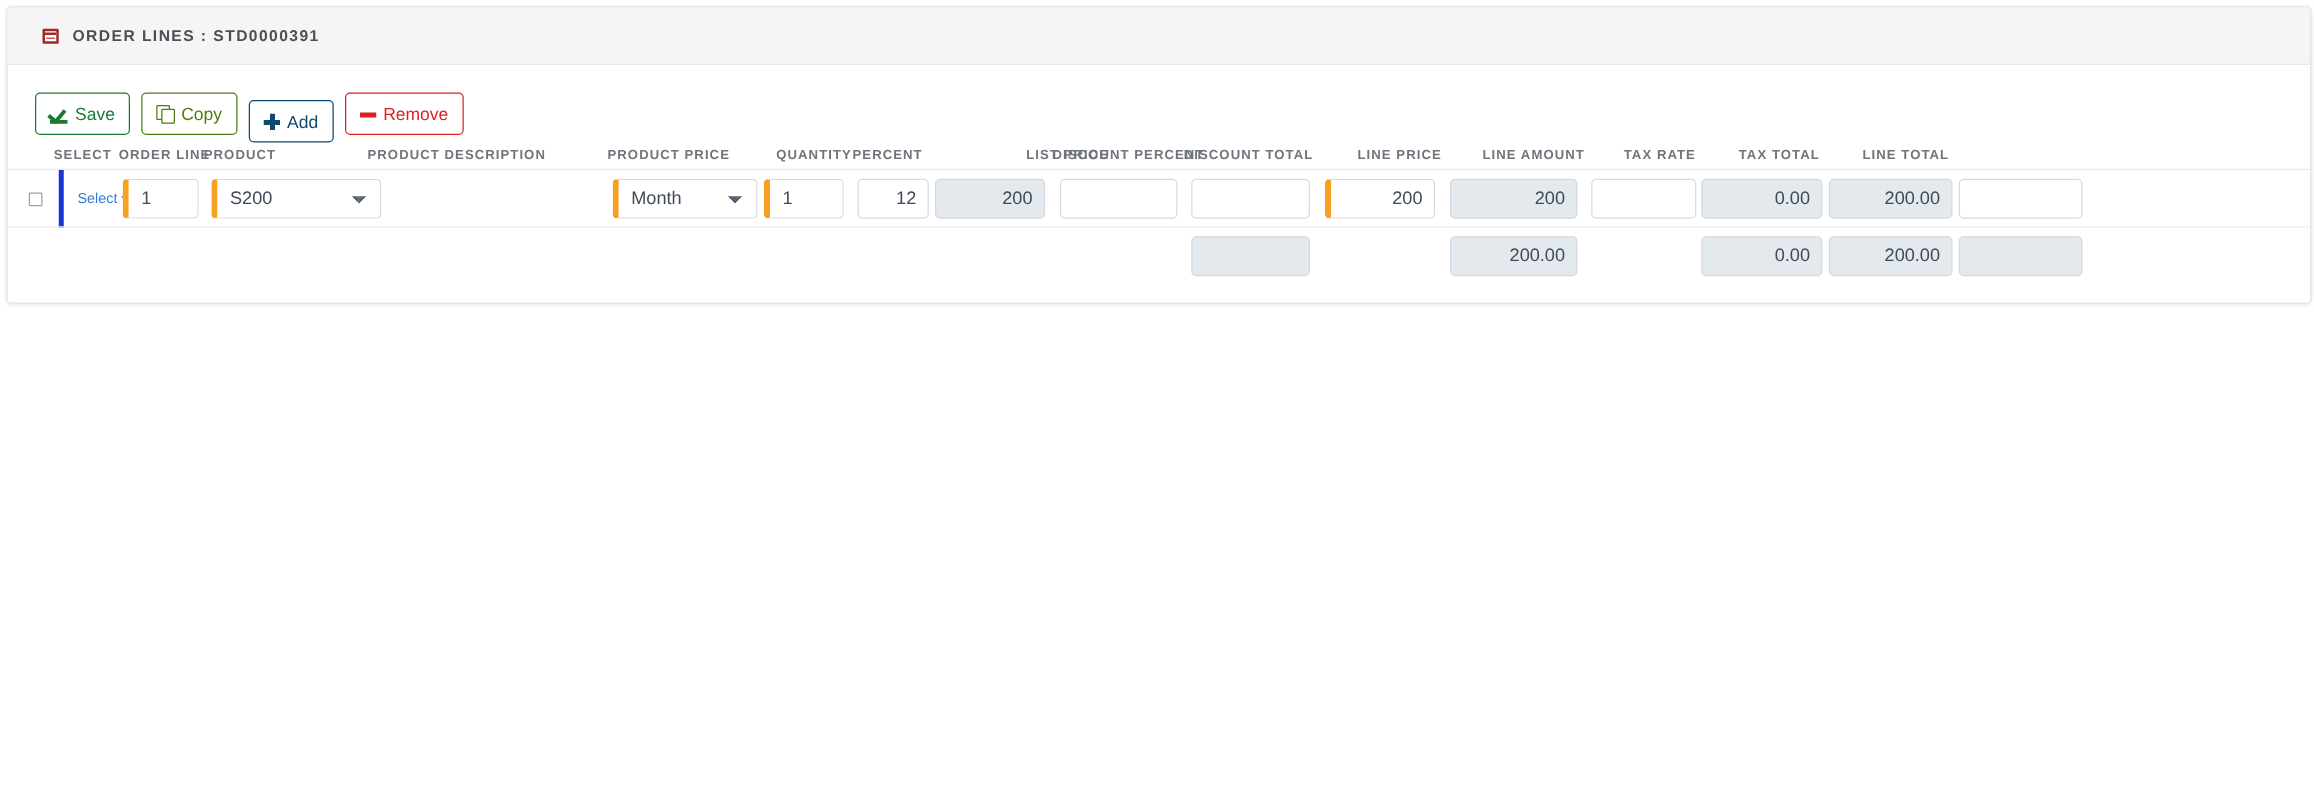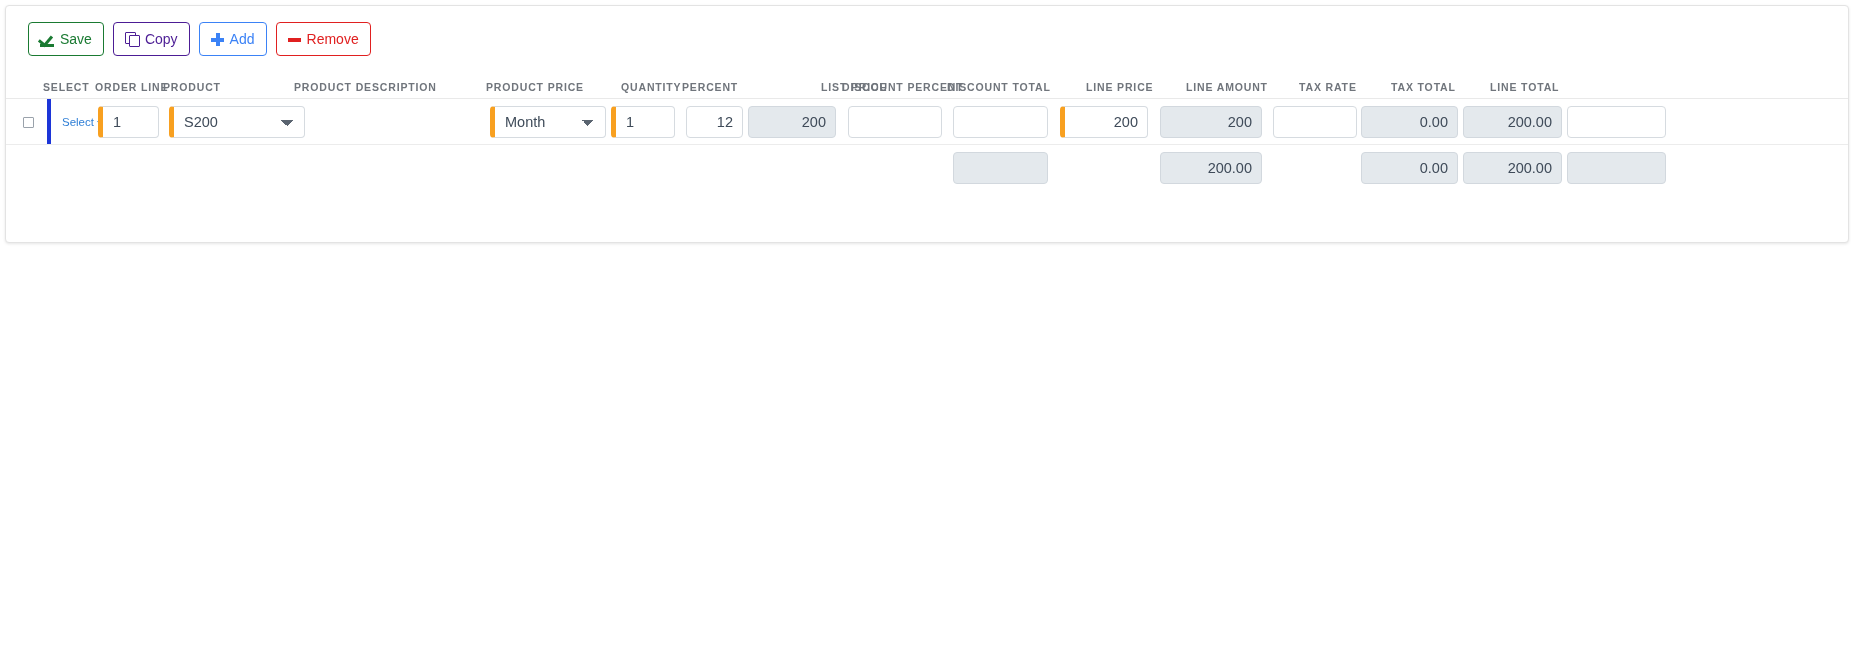--- a/index.html
+++ b/index.html
@@ -80,22 +80,22 @@
     background: #ffffff;
     border: 1px solid currentColor;
     border-radius: 4px;
     font-size: 14px;
     font-family: "Liberation Sans", sans-serif;
     line-height: 1;
     cursor: pointer;
     white-space: nowrap;
   }
   .btn-save   { color: #1a7a32; }
-  .btn-copy   { color: #4c1d95; }
-  .btn-add    { color: #3b82f6; }
+  .btn-copy   { color: #4d7c0f; }
+  .btn-add    { color: #0c4a6e; margin-top: 12px; }
   .btn-remove { color: #e02020; }
   .btn span.lbl { color: inherit; }
 
   .ic { flex: none; display: inline-block; position: relative; }
   
   .ic-save { width: 14px; height: 14px; }
   .ic-save::before {
     content: "";
     position: absolute; left: 1px; top: 1px;
     width: 6px; height: 10px;
@@ -143,21 +143,21 @@
   
   .ic-remove { width: 13px; height: 13px; }
   .ic-remove::before {
     content: "";
     position: absolute; left: 0; top: 5px;
     width: 13px; height: 4px;
     background: currentColor;
   }
 
   
-  .grid { position: relative; margin-top: 25px; }
+  .grid { position: relative; margin-top: 4px; }
 
   .grid-head {
     position: relative;
     height: 17px;
   }
   .grid-head .colhead {
     position: absolute;
     top: 0;
     font-size: 10.5px;
     font-weight: bold;
@@ -244,20 +244,24 @@
     border-right: 3.5px solid transparent;
     border-top: 4px solid #2f7fd6;
     vertical-align: middle;
   }
 </style>
 </head>
 <body>
 
 <div class="card">
 
+  <div class="card-head">
+    <span class="head-icon"></span>
+    <span class="head-title">ORDER LINES : STD0000391</span>
+  </div>
 
   <div class="toolbar">
     <button class="btn btn-save">
       <span class="ic ic-save"></span>
       <span class="lbl">Save</span>
     </button>
     <button class="btn btn-copy">
       <span class="ic ic-copy"></span>
       <span class="lbl">Copy</span>
     </button>

